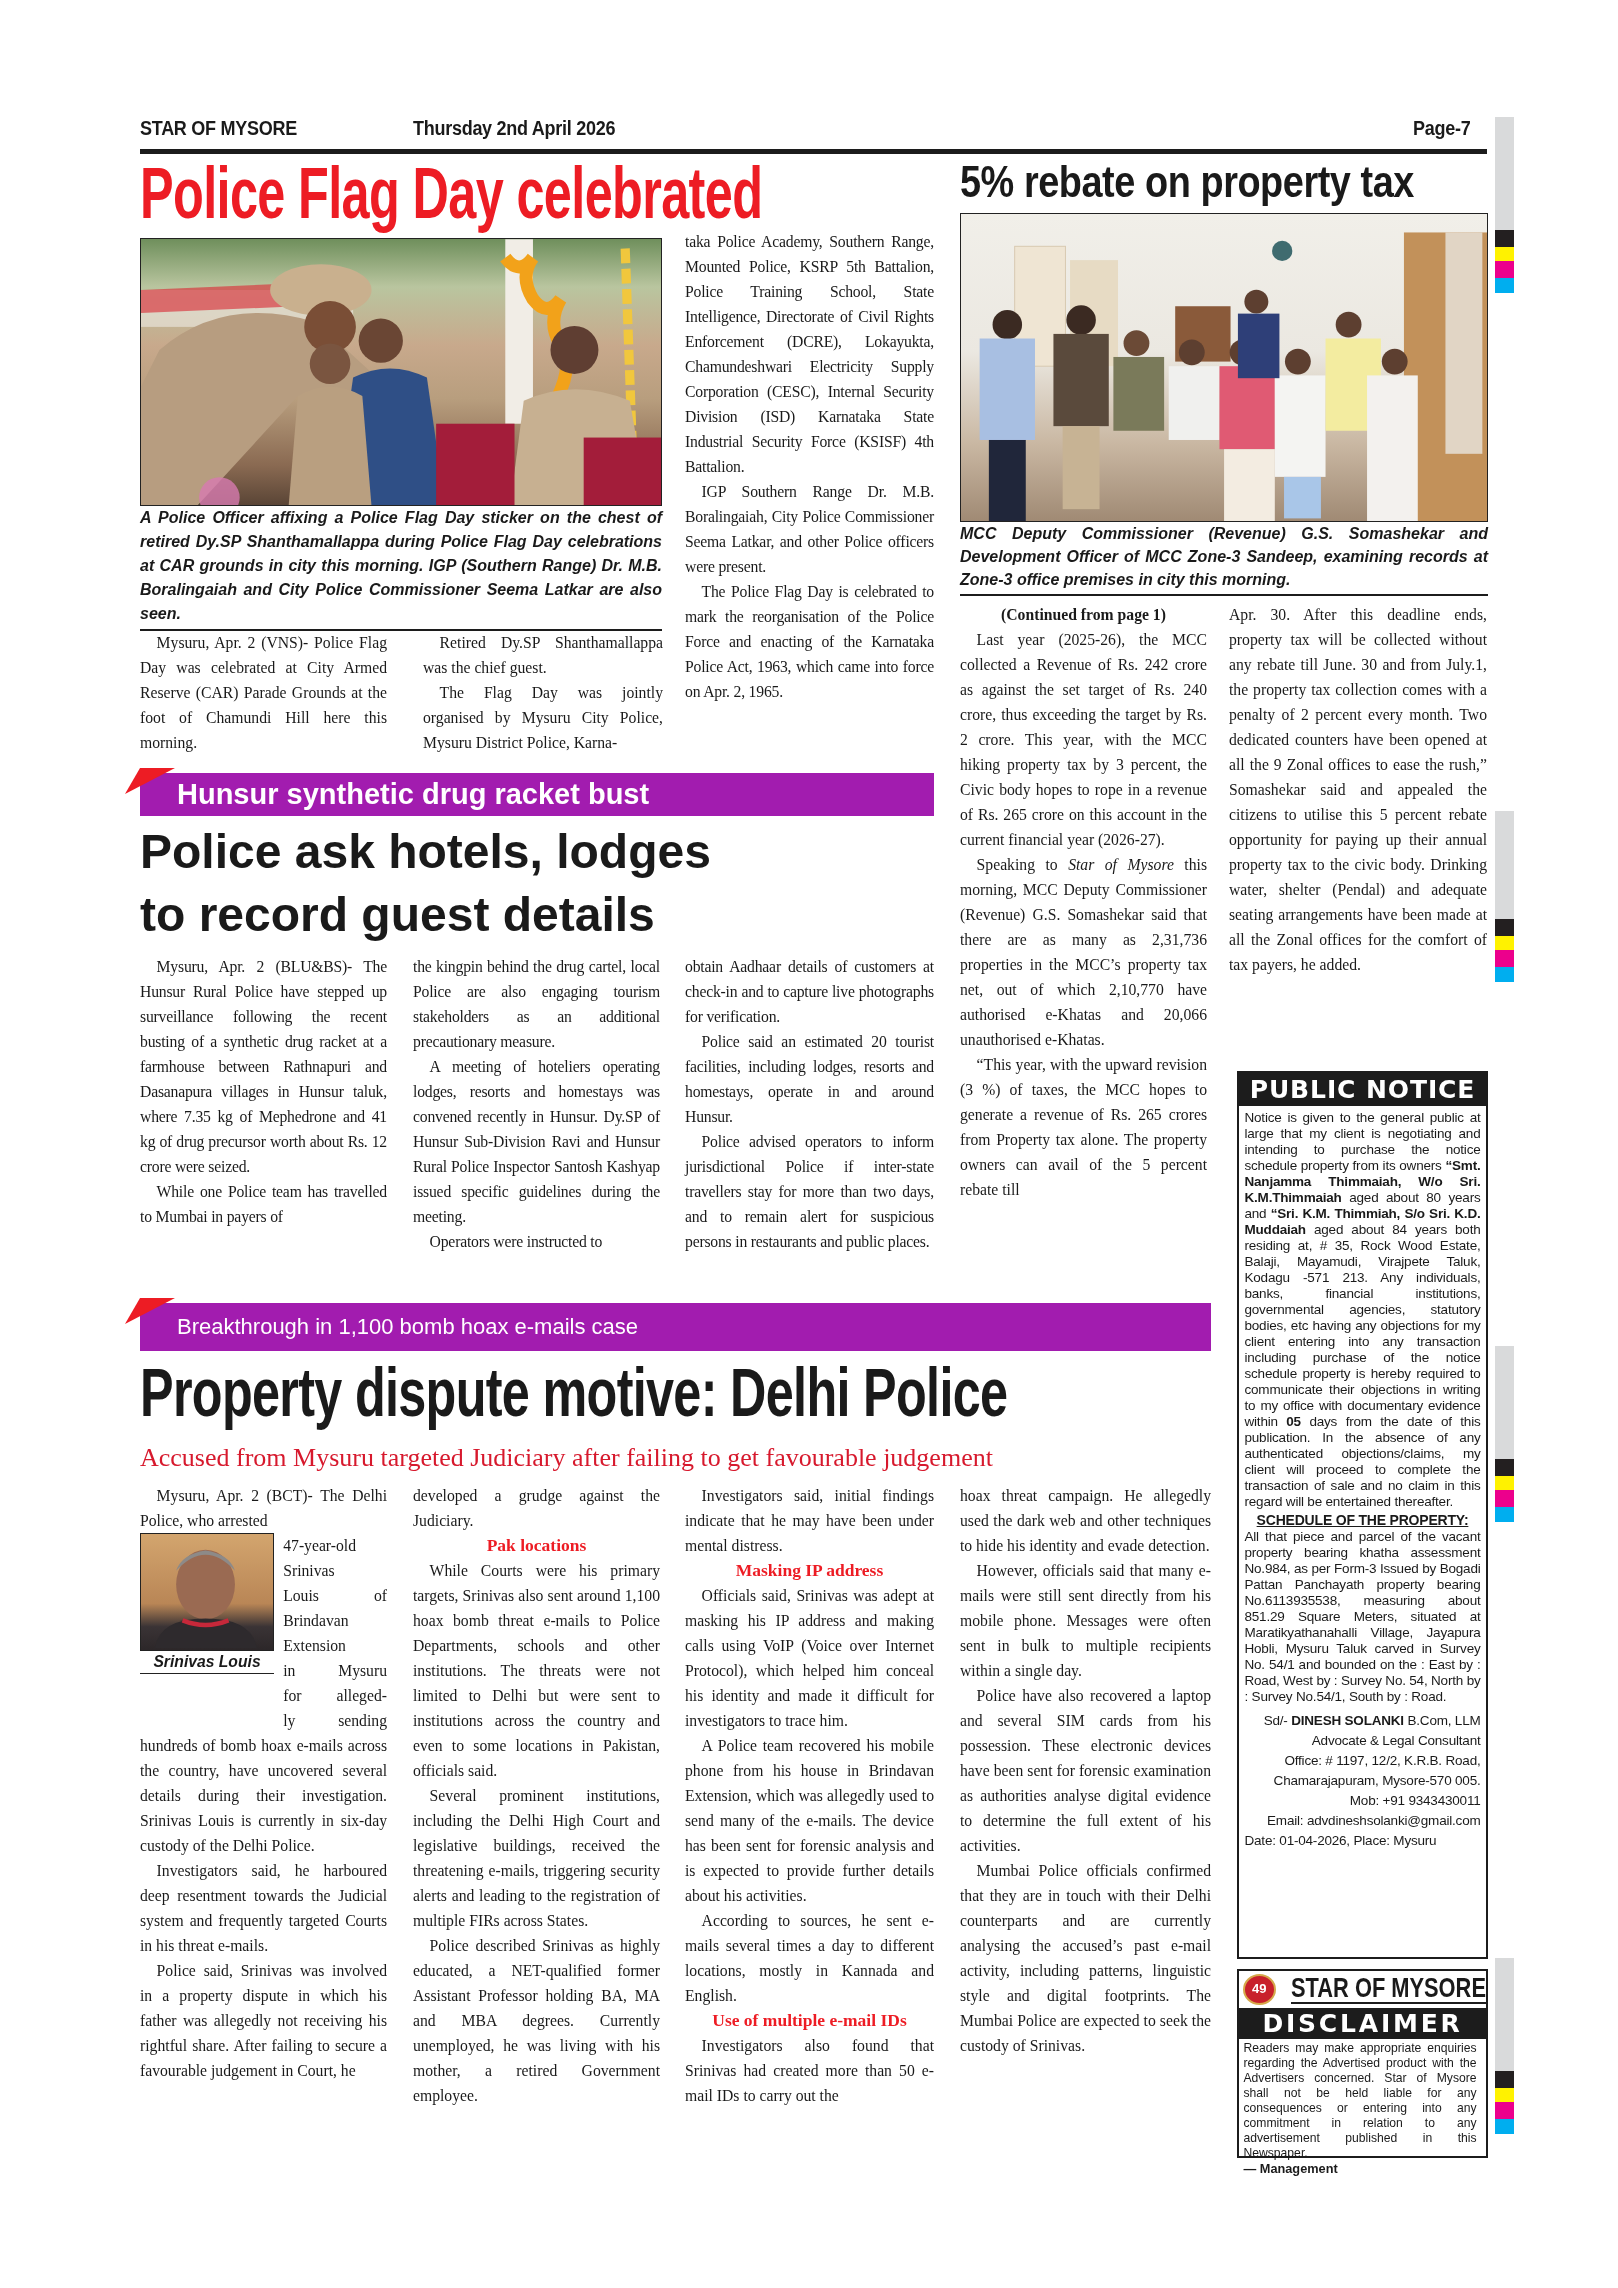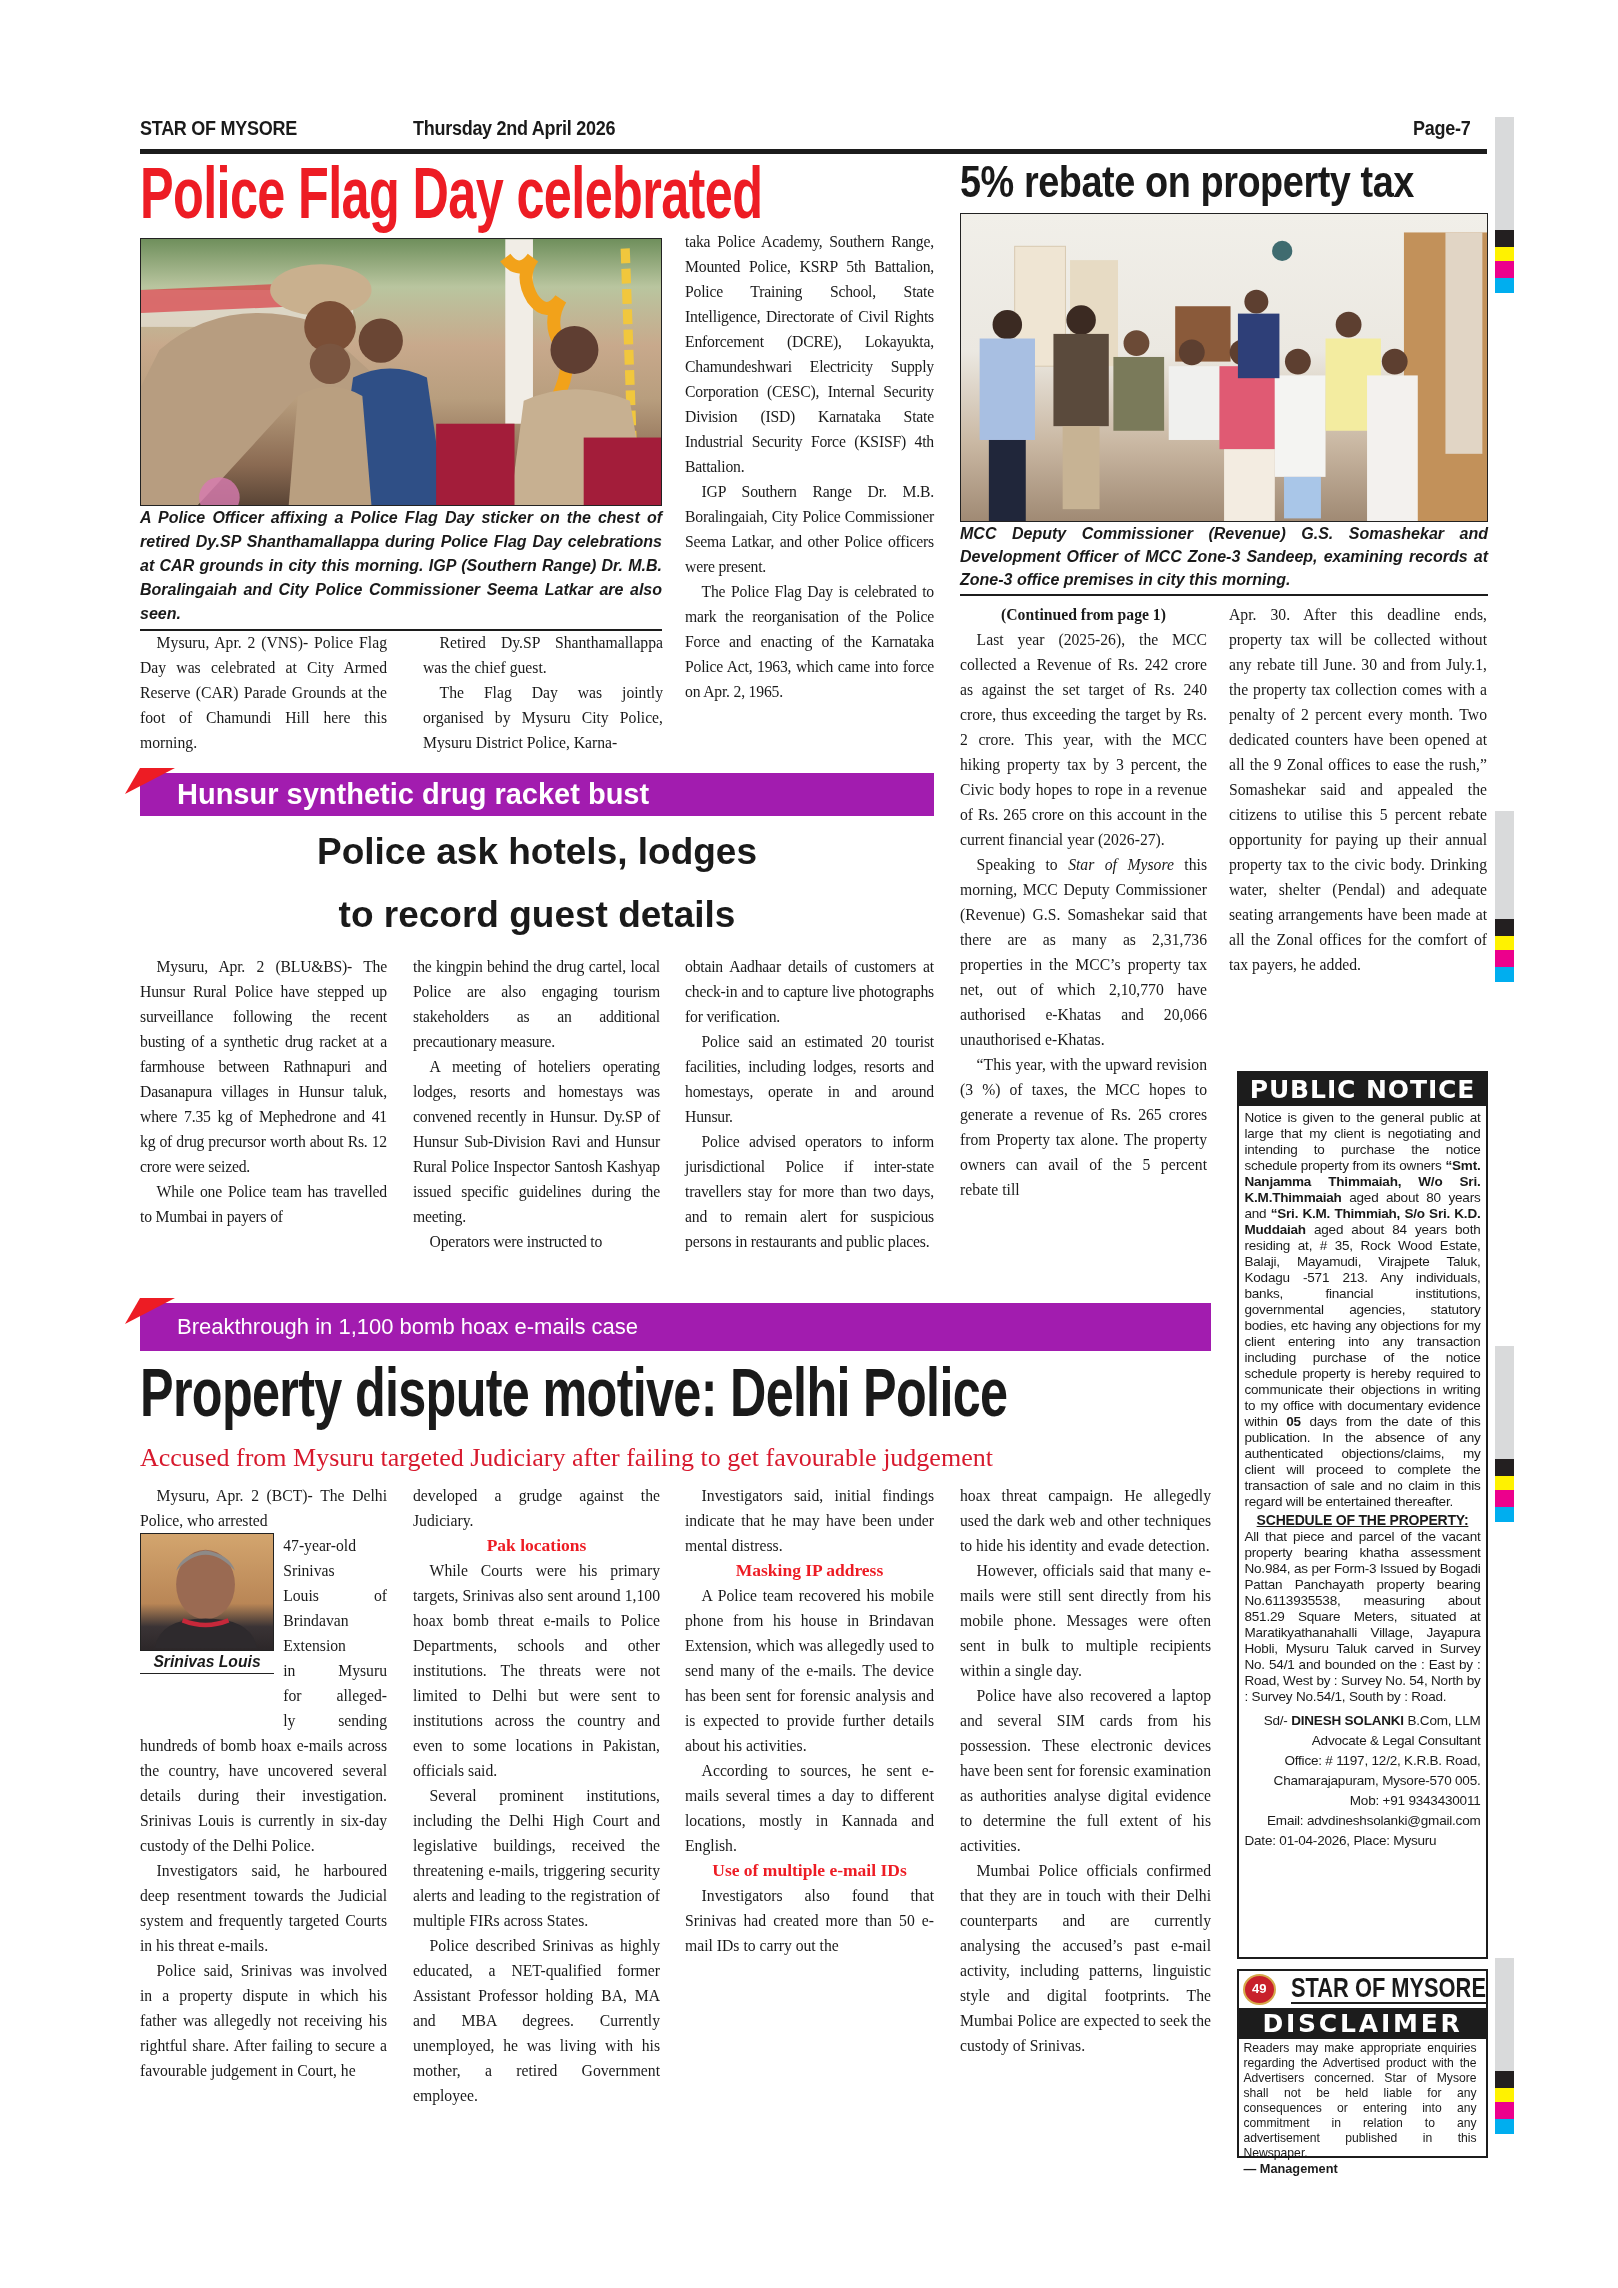--- a/index.html
+++ b/index.html
@@ -149,21 +149,21 @@
   <p>“This year, with the upward revision (3 %) of taxes, the MCC hopes to generate a revenue of Rs. 265 crores from Property tax alone. The property owners can avail of the 5 percent rebate till</p>
 </div>
 <div class="abs col" style="left:1229px;top:602px;width:258px;">
   <p class="noindent">Apr. 30. After this deadline ends, property tax will be collected without any rebate till June. 30 and from July.1, the property tax collection comes with a penalty of 2 percent every month. Two dedicated counters have been opened at all the 9 Zonal offices to ease the rush,” Somashekar said and appealed the citizens to utilise this  5 percent rebate opportunity for paying up their annual property tax to the civic body. Drinking water, shelter (Pendal) and adequate seating arrangements have been made at all the Zonal offices for the comfort of tax payers, he added.</p>
 </div>
 
 <div class="abs kicker" style="left:140px;top:773px;width:794px;height:43px;font-size:29px;line-height:43px;padding-left:37px;">
   <span class="flag"></span>
   <span>Hunsur synthetic drug racket bust</span>
 </div>
-<div class="abs headline-black" style="left:140px;top:820px;width:794px;text-align:center;font-size:37px;line-height:63px;">
+<div class="abs headline-black" style="left:140px;top:820px;width:794px;font-size:48px;line-height:63px;">
   <div>Police ask hotels, lodges</div>
   <div>to record guest details</div>
 </div>
 <div class="abs col narrow" style="left:140px;top:954px;width:247px;">
   <p>Mysuru, Apr. 2 (BLU&amp;BS)- The Hunsur Rural Police have stepped up surveillance following the recent busting of a synthetic drug racket at a farmhouse between Rathnapuri and Dasanapura villages in Hunsur taluk, where 7.35 kg of Mephedrone and 41 kg of drug precursor worth about Rs. 12 crore were seized.</p>
   <p>While one Police team has travelled to Mumbai in payers of</p>
 </div>
 <div class="abs col narrow" style="left:413px;top:954px;width:247px;">
   <p class="noindent">the kingpin behind the drug cartel, local Police are also engaging tourism stakeholders as an additional precautionary measure.</p>
   <p>A meeting of hoteliers operating lodges, resorts and homestays was convened recently in Hunsur. Dy.SP of Hunsur Sub-Division Ravi and Hunsur Rural Police Inspector Santosh Kashyap issued specific guidelines during the meeting.</p>
@@ -244,20 +244,21 @@
   <p class="noindent">developed a grudge against the Judiciary.</p>
   <p class="subhead-red" style="font-size:17.5px;">Pak locations</p>
   <p>While Courts were his primary targets, Srinivas also sent around 1,100 hoax bomb threat e-mails to Police Departments, schools and other institutions. The threats were not limited to Delhi but were sent to institutions across the country and even to some locations in Pakistan, officials said.</p>
   <p>Several prominent institutions, including the Delhi High Court and legislative buildings, received the threatening e-mails, triggering security alerts and leading to the registration of multiple FIRs across States.</p>
   <p>Police described Srinivas as highly educated, a NET-qualified former Assistant Professor holding BA, MA and MBA degrees. Currently unemployed, he was living with his mother, a retired Government employee.</p>
 </div>
 
 <div class="abs col" style="left:685px;top:1483px;width:249px;">
   <p>Investigators said, initial findings indicate that he may have been under mental distress.</p>
   <p class="subhead-red" style="font-size:17.5px;">Masking IP address</p>
+  <p>Officials said, Srinivas was adept at masking his IP address and making calls using VoIP (Voice over Internet Protocol), which helped him conceal his identity and made it difficult for investigators to trace him.</p>
   <p>A Police team recovered his mobile phone from his house in Brindavan Extension, which was allegedly used to send many of the e-mails. The device has been sent for forensic analysis and is expected to provide further details about his activities.</p>
   <p>According to sources, he sent e-mails several times a day to different locations, mostly in Kannada and English.</p>
   <p class="subhead-red" style="font-size:17.5px;">Use of multiple e-mail IDs</p>
   <p>Investigators also found that Srinivas had created more than 50 e-mail IDs to carry out the</p>
 </div>
 
 <div class="abs col" style="left:960px;top:1483px;width:251px;">
   <p class="noindent">hoax threat campaign. He allegedly used the dark web and other techniques to hide his identity and evade detection.</p>
   <p>However, officials said that many e-mails were still sent directly from his mobile phone. Messages were often sent in bulk to multiple recipients within a single day.</p>
   <p>Police have also recovered a laptop and several SIM cards from his possession. These electronic devices have been sent for forensic examination as authorities analyse digital evidence to determine the full extent of his activities.</p>

